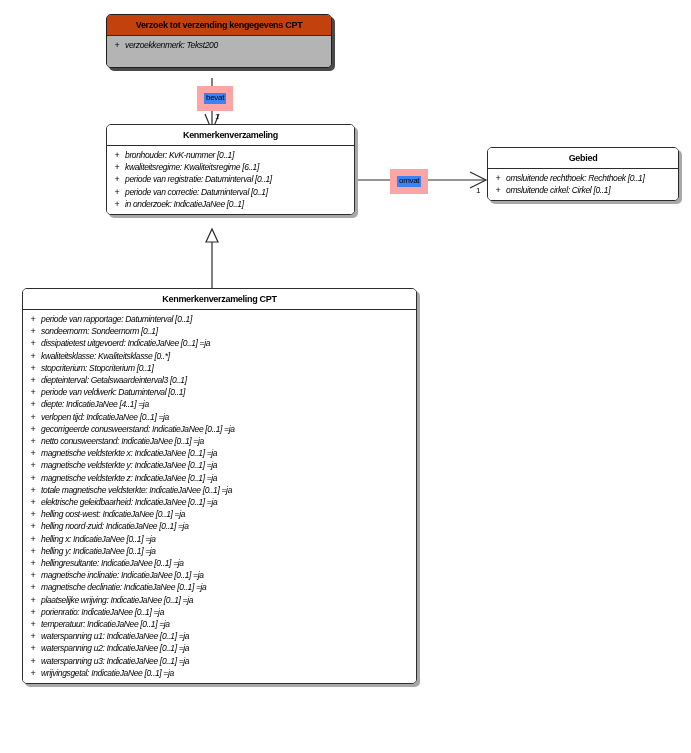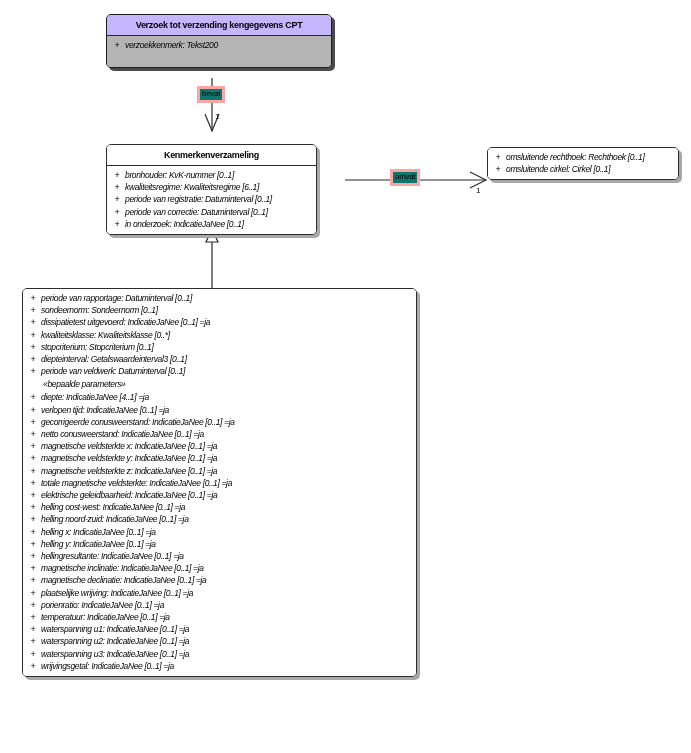--- a/index.html
+++ b/index.html
@@ -29,21 +29,21 @@
     border-radius: 5px;
     background: #ffffff;
     box-shadow: 3px 3px 0 0 #a8a8a8;
     overflow: hidden;
   }
   .uml-class.shaded {
     background: #b4b4b4;
     box-shadow: 3px 3px 0 0 #4a4a4a;
     border-color: #1d1d1d;
   }
-  .uml-class.shaded .cls-header { background: #c4b5fd; }
+  .uml-class.shaded .cls-header { background: #c2410c; }
   .uml-class.shaded .cls-attrs  { background: #b4b4b4; }
 
   .cls-header {
     text-align: center;
     font-weight: bold;
     font-size: 9px;
     letter-spacing: -0.3px;
     color: #000;
     padding: 5px 4px 5px 4px;
     border-bottom: 1px solid #2b2b2b;
@@ -77,22 +77,22 @@
     line-height: 14px;
   }
   .attr.stereo .sig { padding-left: 12px; }
 
   
   .edge-label {
     position: absolute;
     font-size: 8px;
     line-height: 10px;
     color: #000;
-    background: #0f766e;
-    border: 3px solid #fca5a5;
+    background: #3b82f6;
+    border: 7px solid #fca5a5;
     padding: 0px 2px 1px 2px;
     letter-spacing: -0.3px;
     white-space: nowrap;
   }
   .mult {
     position: absolute;
     font-size: 8px;
     line-height: 9px;
     color: #000;
     background: transparent;
@@ -137,21 +137,21 @@
         <span class="vis">+</span>
         <span class="sig">verzoekkenmerk: Tekst200</span>
       </div>
       <div class="attr" style="height:12px;">
         <span class="vis"></span>
         <span class="sig"></span>
       </div>
     </div>
   </div>
 
-  <div class="uml-class" style="left:106px; top:144px; width:211px;">
+  <div class="uml-class" style="left:106px; top:124px; width:249px;">
     <div class="cls-header">Kenmerkenverzameling</div>
     <div class="cls-attrs">
       <div class="attr">
         <span class="vis">+</span>
         <span class="sig">bronhouder: KvK-nummer [0..1]</span>
       </div>
       <div class="attr">
         <span class="vis">+</span>
         <span class="sig">kwaliteitsregime: Kwaliteitsregime [6..1]</span>
       </div>
@@ -164,33 +164,35 @@
         <span class="sig">periode van correctie: Datuminterval [0..1]</span>
       </div>
       <div class="attr">
         <span class="vis">+</span>
         <span class="sig">in onderzoek: IndicatieJaNee [0..1]</span>
       </div>
     </div>
   </div>
 
   <div class="uml-class" style="left:487px; top:147px; width:192px;">
+    <div class="cls-header">Gebied</div>
     <div class="cls-attrs">
       <div class="attr">
         <span class="vis">+</span>
         <span class="sig">omsluitende rechthoek: Rechthoek [0..1]</span>
       </div>
       <div class="attr">
         <span class="vis">+</span>
         <span class="sig">omsluitende cirkel: Cirkel [0..1]</span>
       </div>
     </div>
   </div>
 
   <div class="uml-class" style="left:22px; top:288px; width:395px;">
+    <div class="cls-header">Kenmerkenverzameling CPT</div>
     <div class="cls-attrs" id="cpt-attrs">
         <div class="attr">
           <span class="vis">+</span>
           <span class="sig">periode van rapportage: Datuminterval [0..1]</span>
         </div>
         <div class="attr">
           <span class="vis">+</span>
           <span class="sig">sondeernorm: Sondeernorm [0..1]</span>
         </div>
         <div class="attr">
@@ -206,23 +208,20 @@
           <span class="sig">stopcriterium: Stopcriterium [0..1]</span>
         </div>
         <div class="attr">
           <span class="vis">+</span>
           <span class="sig">diepteinterval: Getalswaardeinterval3 [0..1]</span>
         </div>
         <div class="attr">
           <span class="vis">+</span>
           <span class="sig">periode van veldwerk: Datuminterval [0..1]</span>
         </div>
-        <div class="attr stereo">
-          <span class="sig">«bepaalde parameters»</span>
-        </div>
         <div class="attr">
           <span class="vis">+</span>
           <span class="sig">diepte: IndicatieJaNee [4..1] =ja</span>
         </div>
         <div class="attr">
           <span class="vis">+</span>
           <span class="sig">verlopen tijd: IndicatieJaNee [0..1] =ja</span>
         </div>
         <div class="attr">
           <span class="vis">+</span>

